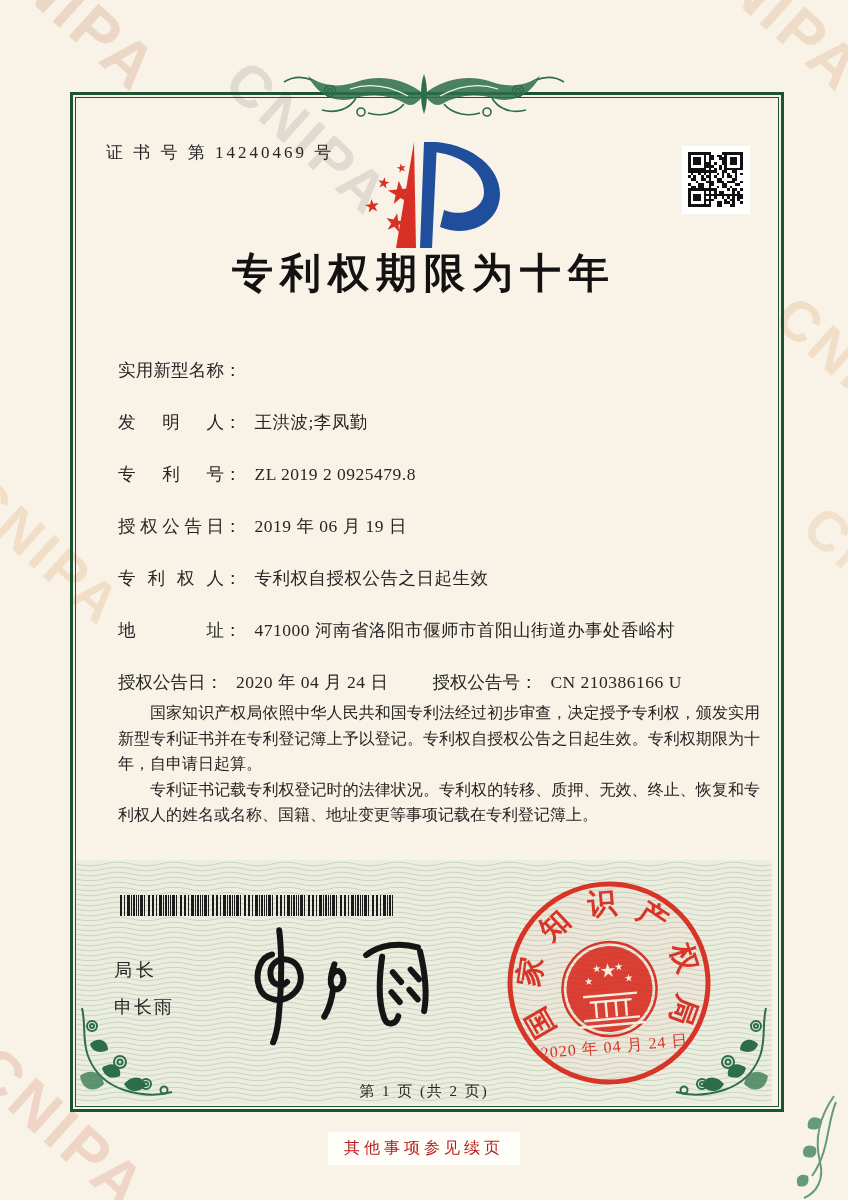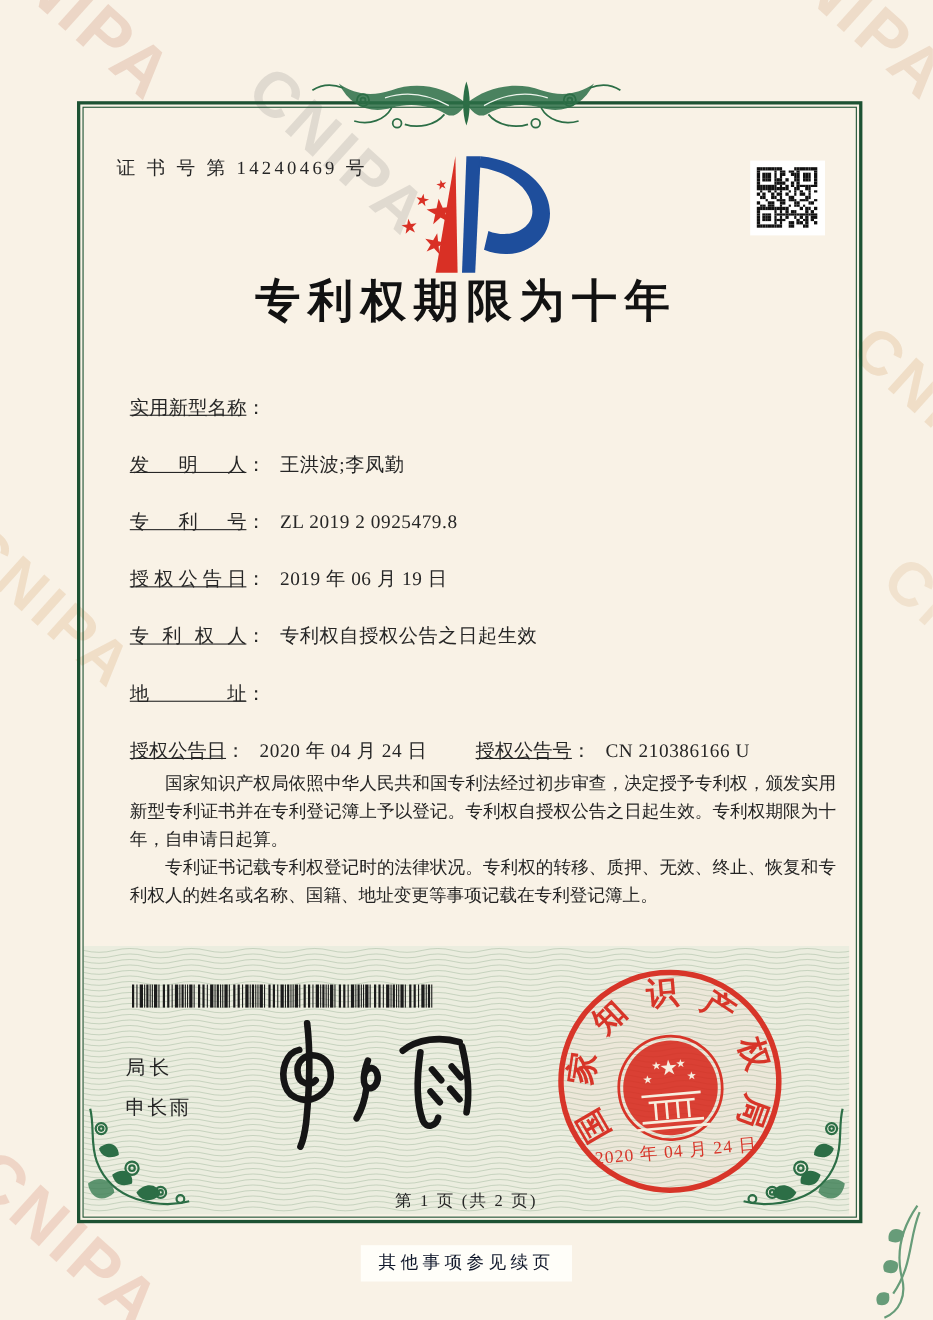--- a/index.html
+++ b/index.html
@@ -39,21 +39,21 @@
   .ls5{left:34px;top:41px;font-size:31px;transform:rotate(-6deg);}
   .qr{position:absolute;left:682px;top:146px;width:68px;height:68px;background:#fff;z-index:3;}
   .qr-inner{position:absolute;left:6px;top:6px;width:55px;height:55px;}
   .qm{position:absolute;width:2.6px;height:2.6px;background:#111;}
   
   .title{position:absolute;left:0;top:246px;width:848px;text-align:center;
     font-size:41px;font-weight:bold;letter-spacing:7px;color:#121212;z-index:3;}
   
   .fields{position:absolute;left:118px;top:354px;width:562px;font-size:17.5px;z-index:3;}
   .field-row{display:flex;line-height:33px;margin-bottom:19px;white-space:nowrap;}
-  .f-label{display:inline-block;width:106px;text-align:justify;text-align-last:justify;text-decoration:underline;}
+  .f-label{display:inline-block;width:106px;text-align:justify;text-align-last:justify;}
   .f-colon{margin-right:13px;}
   .f-value{letter-spacing:.5px;}
   .grant-group{margin-left:44px;display:flex;}
   .grant-group .f-label{width:auto;text-align:left;text-align-last:auto;}
   
   .body-text{position:absolute;left:118px;top:700px;width:642px;z-index:3;
     font-size:16px;line-height:25.5px;text-align:justify;color:#242424;}
   .body-text p{margin:0;text-indent:2em;}
   
   .barcode{position:absolute;left:120px;top:895px;width:282px;height:21px;z-index:3;}
@@ -63,21 +63,21 @@
   .director-name{position:absolute;left:114px;top:995px;font-size:18px;z-index:3;
     font-family:"Liberation Sans","DejaVu Sans",sans-serif;letter-spacing:2px;}
   .signature{position:absolute;left:235px;top:918px;z-index:4;transform:rotate(-2deg);}
   .seal{position:absolute;left:502px;top:876px;width:214px;height:214px;z-index:5;
     transform:rotate(-5deg);opacity:.93;}
   .seal-char{font-size:29px;font-weight:bold;fill:#d7281c;text-anchor:middle;dominant-baseline:central;}
   .seal-date{font-size:16px;fill:#d7281c;text-anchor:middle;letter-spacing:1px;}
   .page-info{position:absolute;left:0;top:1082px;width:848px;text-align:center;
     font-size:15px;letter-spacing:2px;z-index:3;}
   .note{position:absolute;left:50%;transform:translateX(-50%);top:1132px;
-    background:#fffef9;padding:6px 16px;font-size:16px;letter-spacing:4px;z-index:3;color:#0f172a;}
+    background:#fffef9;padding:6px 16px;font-size:16px;letter-spacing:4px;z-index:3;color:#b91c1c;}
 </style>
 </head>
 <body>
 
 <span class="wm wm1">CNIPA</span>
 <span class="wm wm2">CNIPA</span>
 <span class="wm wm3">CNIPA</span>
 <span class="wm wm4">CNIPA</span>
 <span class="wm wm5">CNIPA</span>
 <span class="wm wm6">CNIPA</span>
@@ -491,20 +491,21 @@
       <span class="f-value">2019 年 06 月 19 日</span>
   </div>
   <div class="field-row">
     <span class="f-label">专利权人</span>
       <span class="f-colon">：</span>
       <span class="f-value">专利权自授权公告之日起生效</span>
   </div>
   <div class="field-row">
     <span class="f-label">地址</span>
       <span class="f-colon">：</span>
+      <span class="f-value">471000 河南省洛阳市偃师市首阳山街道办事处香峪村</span>
   </div>
   <div class="field-row">
     <span class="f-label">授权公告日</span>
       <span class="f-colon">：</span>
       <span class="f-value">2020 年 04 月 24 日</span>
     <span class="grant-group">
       <span class="f-label">授权公告号</span>
         <span class="f-colon">：</span>
         <span class="f-value">CN 210386166 U</span>
     </span>

